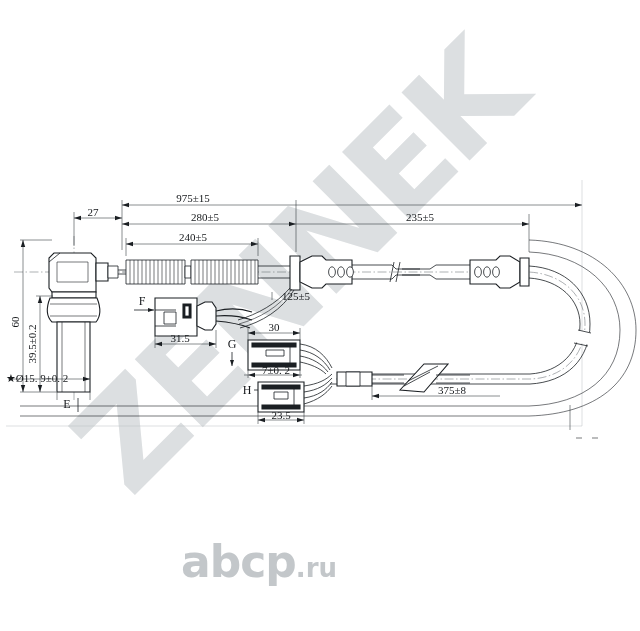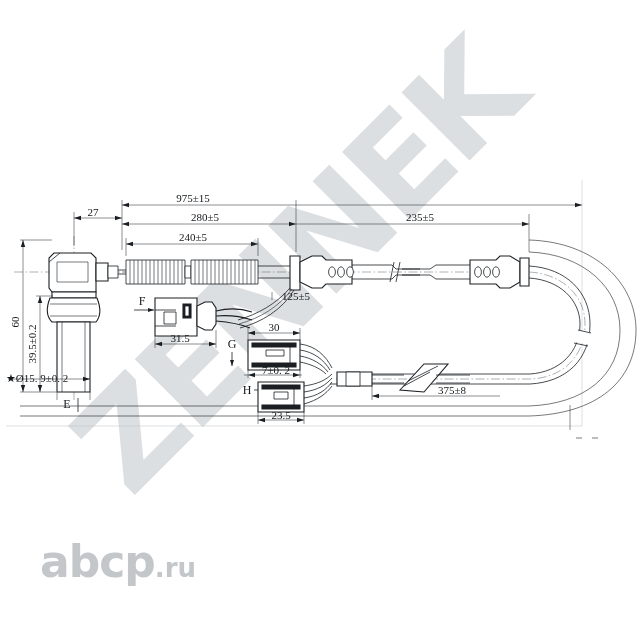--- a/index.html
+++ b/index.html
@@ -29,29 +29,28 @@
   }
   
   #wm-zennek { z-index: 1; }
   #drawing    { z-index: 3; }
   #wm-abcp {
     position: absolute;
     z-index: 2;
     left: 0;
     top: 540px;
     width: 518px;
-    text-align: left;
+    text-align: center;
     color: #c3c7ca;
     font-family: "DejaVu Sans", sans-serif;
     font-weight: bold;
     font-size: 44px;
     letter-spacing: -1px;
     line-height: 1;
     user-select: none;
-    padding-left: 40px;
   }
   #wm-abcp .tld {
     font-size: 26px;
     font-weight: bold;
     letter-spacing: 0px;
   }
   text.dim {
     font-family: "Liberation Serif", serif;
     font-size: 11px;
     fill: #15181b;

